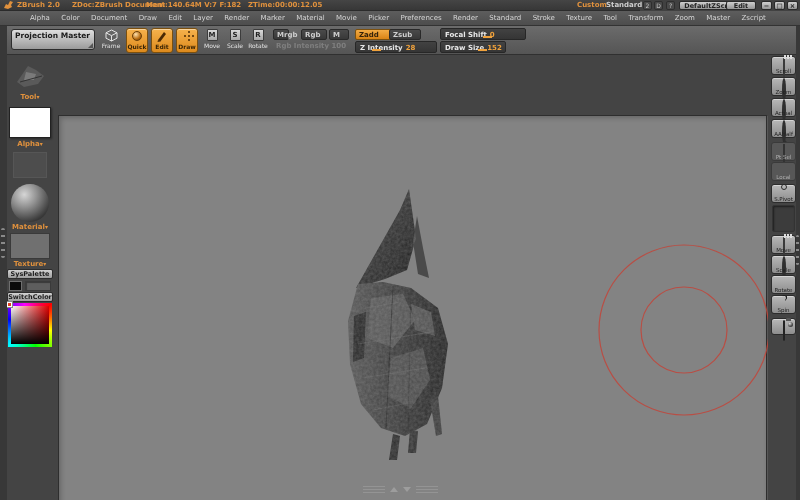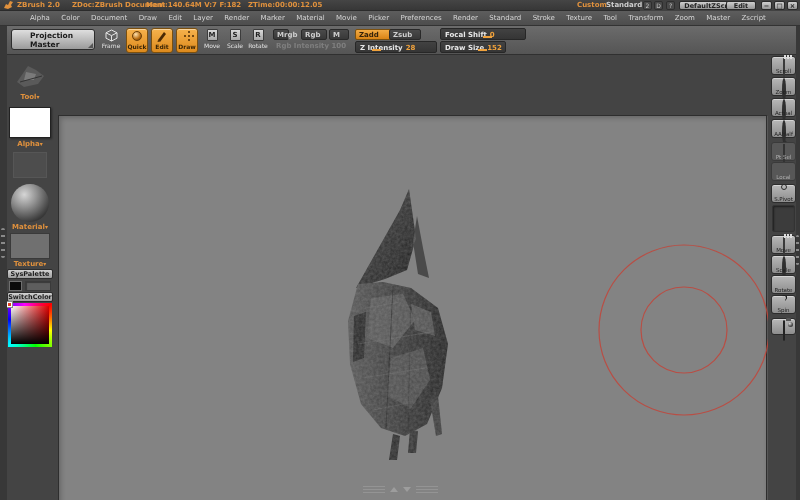--- a/index.html
+++ b/index.html
@@ -23,21 +23,21 @@
     background:linear-gradient(#5d5d5d,#4d4d4d); border-bottom:1px solid #333;
     display:flex; align-items:center; justify-content:space-between; padding:0 34px 0 30px; }
   #menubar .mi { font-size:7px; color:#d6d6d6; white-space:nowrap; cursor:default; }
   #menu-edge { position:absolute; left:0; top:11px; width:7px; height:15px; background:#6d4337; border-right:1px solid #333; }
 
   
   #toolbar { position:absolute; left:0; top:26px; width:800px; height:29px;
     background:linear-gradient(#6b6b6b,#555555); border-bottom:1px solid #303030; }
   #pm-btn { position:absolute; left:11px; top:3px; width:84px; height:21px;
     background:linear-gradient(#dedede,#9b9b9b); border:1px solid #2d2d2d; border-radius:3px;
-    font-size:7.5px; font-weight:bold; color:#1a1a1a; line-height:1.25; padding:1px 0 0 18px; }
+    font-size:7.5px; font-weight:bold; color:#1a1a1a; line-height:1.25; padding:1px 0 0 3px; }
   #pm-btn::after { content:""; position:absolute; right:1px; bottom:1px; width:0; height:0;
     border-left:5px solid transparent; border-bottom:5px solid #555; }
   .tool-ic { position:absolute; top:2px; width:22px; height:25px; display:flex; flex-direction:column;
     align-items:center; justify-content:flex-start; gap:1px; border-radius:3px; }
   .tool-ic .glyph { height:14px; display:flex; align-items:center; justify-content:center; position:relative; }
   .tool-ic .tlabel { font-size:6px; color:#e2e2e2; line-height:6px; }
   .tool-ic.active { background:linear-gradient(#f6b24c,#dd8a1d); border:1px solid #7c500e;
     box-shadow:inset 0 1px 0 rgba(255,255,255,.45); }
   .tool-ic.active .tlabel { color:#3a2505; font-weight:bold; }
   .dot9 { width:10px; height:10px; border-radius:50%;

